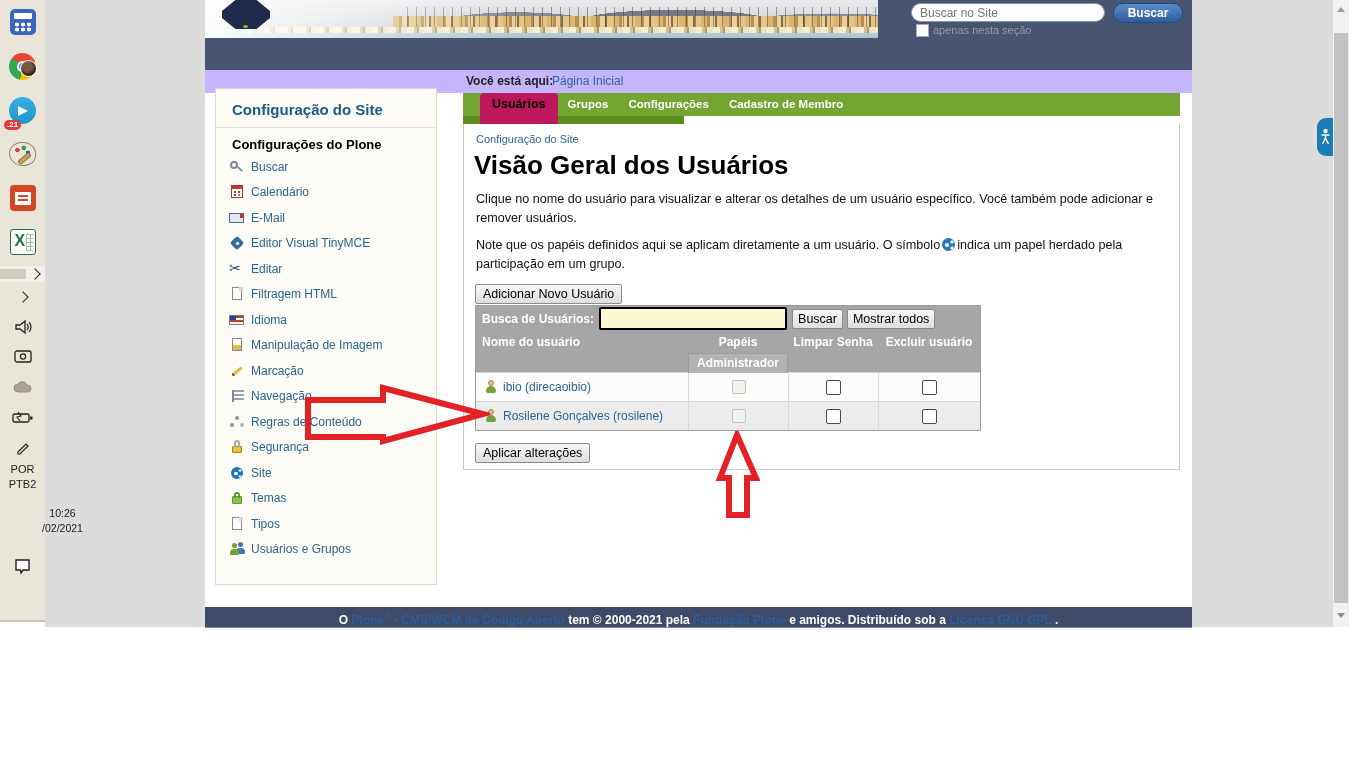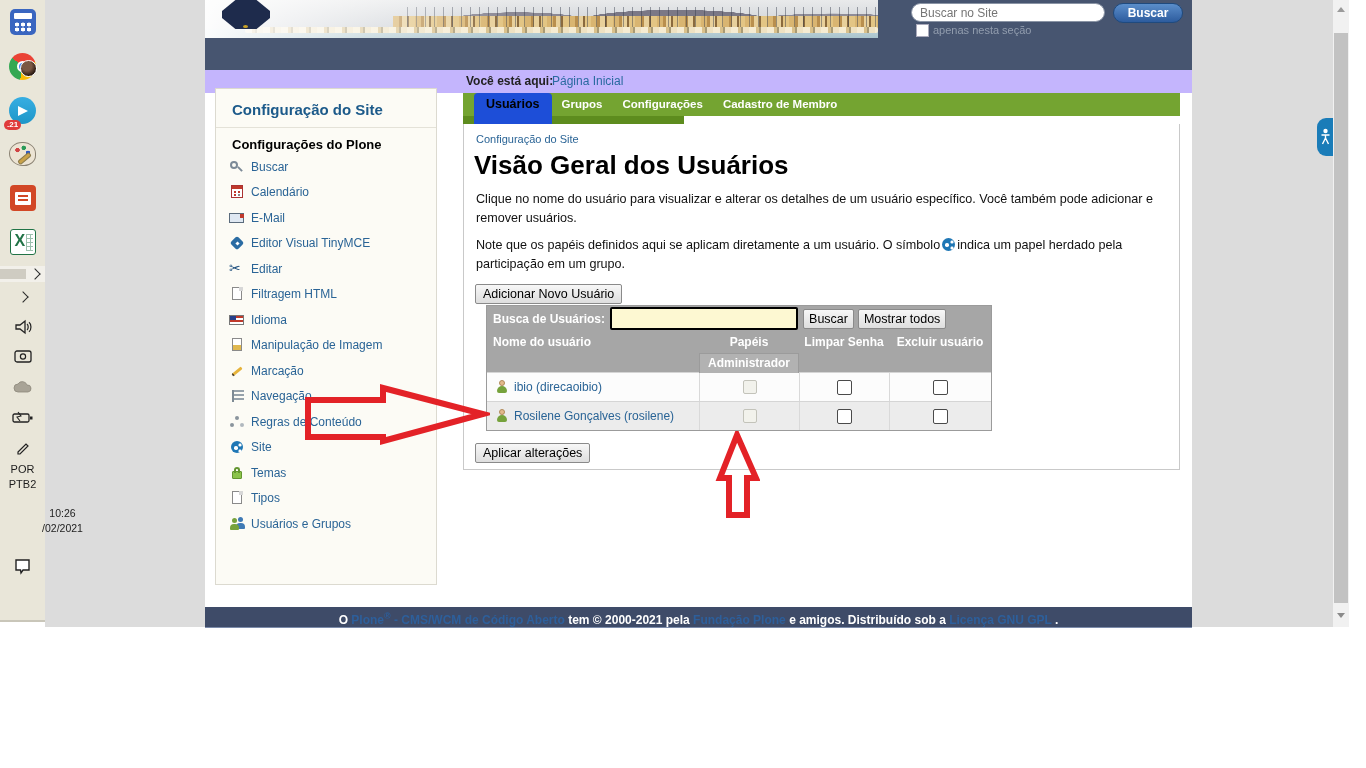--- a/index.html
+++ b/index.html
@@ -77,42 +77,42 @@
 
   
   .crumb-bar{position:absolute;left:0;top:70px;width:987px;height:23px;background:#c4b5fd;font-size:12px;line-height:23px;}
   .crumb-label{position:absolute;left:261px;font-weight:600;color:#222;}
   .crumb-link{position:absolute;left:347px;color:#2a6aa0;cursor:pointer;}
 
   
   .tabs-wrap{position:absolute;left:258px;top:93px;width:717px;}
   .tabs-row{display:flex;align-items:flex-start;background:#74a431;height:23px;}
   .tab{padding:0 10px;line-height:23px;font-size:11.5px;font-weight:bold;color:#fff;cursor:pointer;white-space:nowrap;}
-  .tab.active{background:#1d4ed8;color:#000;font-size:12.5px;height:31px;border-radius:4px 4px 0 0;
-     margin-left:11px;padding:0 12px;position:relative;z-index:2;}
+  .tab.active{background:#be185d;color:#000;font-size:12.5px;height:31px;border-radius:4px 4px 0 0;
+     margin-left:17px;padding:0 12px;position:relative;z-index:2;}
   .tabs-sub{height:8px;width:221px;background:#5d8c1e;position:relative;z-index:1;}
 
   
   .content-panel{position:absolute;left:258px;top:124px;width:717px;height:346px;background:#fff;
      border:1px solid #c9c9c9;border-top:none;box-sizing:border-box;}
   .cp-crumb{position:absolute;left:12px;top:9px;font-size:11px;color:#2a6496;cursor:pointer;}
   .cp-title{position:absolute;left:10px;top:26px;font-size:26px;font-weight:bold;color:#000;}
   .cp-p{position:absolute;left:12px;width:694px;font-size:12.6px;color:#111;line-height:1.5;}
   .cp-p1{top:66px;}
   .cp-p2{top:112px;}
   .ic-plone-inline{display:inline-block;width:13px;height:13px;border-radius:50%;background:#1f77b5;position:relative;vertical-align:-2px;margin:0 2px;}
   .ic-plone-inline::before{content:"";position:absolute;left:3px;top:5px;width:3.5px;height:3.5px;border-radius:50%;background:#fff;
      box-shadow:5px -3px 0 -0.5px #fff,5px 3px 0 -0.5px #fff;}
   .sysbtn{background:linear-gradient(#f7f7f7,#dedede);border:1px solid #8a8a8a;border-radius:2px;
      font-size:12.5px;color:#000;padding:1px 7px;height:20px;cursor:pointer;font-family:"Liberation Sans",sans-serif;}
   .btn-add{position:absolute;left:11px;top:160px;}
   .btn-apply{position:absolute;left:11px;top:319px;}
 
   
-  .utable{position:absolute;left:11px;top:181px;width:504px;background:#a6a6a6;border:1px solid #9b9b9b;box-sizing:content-box;margin-left:11px;}
+  .utable{position:absolute;left:11px;top:181px;width:504px;background:#a6a6a6;border:1px solid #9b9b9b;box-sizing:content-box;}
   .t-search{display:flex;align-items:center;height:25px;padding-left:6px;}
   .t-slabel{color:#fff;font-weight:bold;font-size:12px;margin-right:5px;white-space:nowrap;}
   .t-sinput{width:180px;height:17px;background:#fdf8d2;border:2px solid #000;border-radius:2px;margin-right:5px;outline:none;}
   .t-search .sysbtn{margin-right:4px;padding:0 5px;}
   .t-head,.t-sub,.t-row{display:flex;}
   .c1{width:212px;box-sizing:border-box;}
   .c2{width:100px;box-sizing:border-box;}
   .c3{width:90px;box-sizing:border-box;}
   .c4{width:102px;box-sizing:border-box;}
   .t-head{height:22px;align-items:center;}
@@ -342,20 +342,24 @@
         </div>
       <div class="sb-item">
           <span class="ic ic-nav"></span>
           <span class="sb-label">Navegação</span>
         </div>
       <div class="sb-item">
           <span class="ic ic-rules"></span>
           <span class="sb-label">Regras de Conteúdo</span>
         </div>
       <div class="sb-item">
+          <span class="ic ic-lock"></span>
+          <span class="sb-label">Segurança</span>
+        </div>
+      <div class="sb-item">
           <span class="ic ic-plone"></span>
           <span class="sb-label">Site</span>
         </div>
       <div class="sb-item">
           <span class="ic ic-themes"></span>
           <span class="sb-label">Temas</span>
         </div>
       <div class="sb-item">
           <span class="ic ic-doc"></span>
           <span class="sb-label">Tipos</span>

